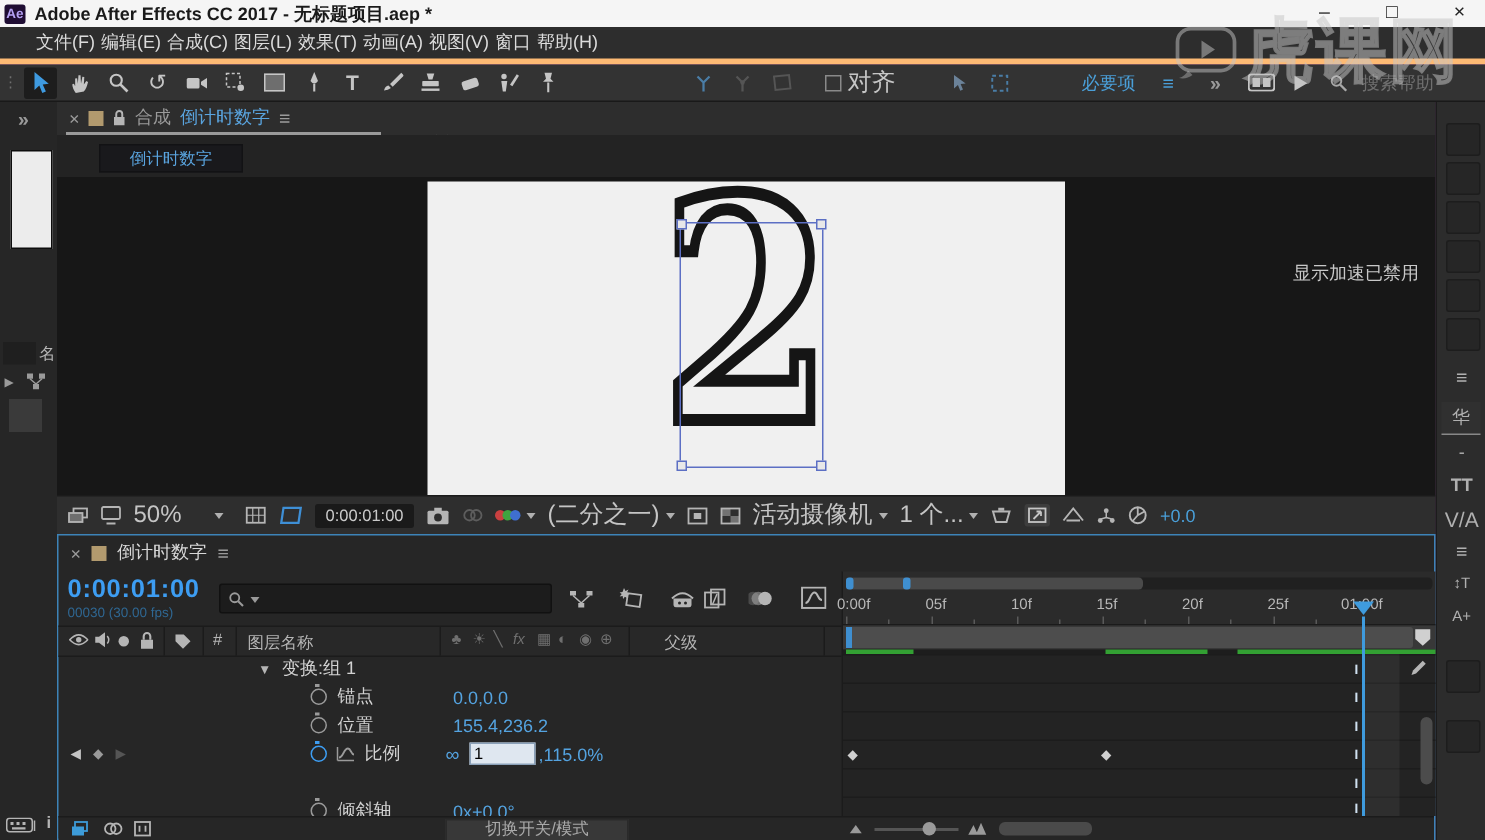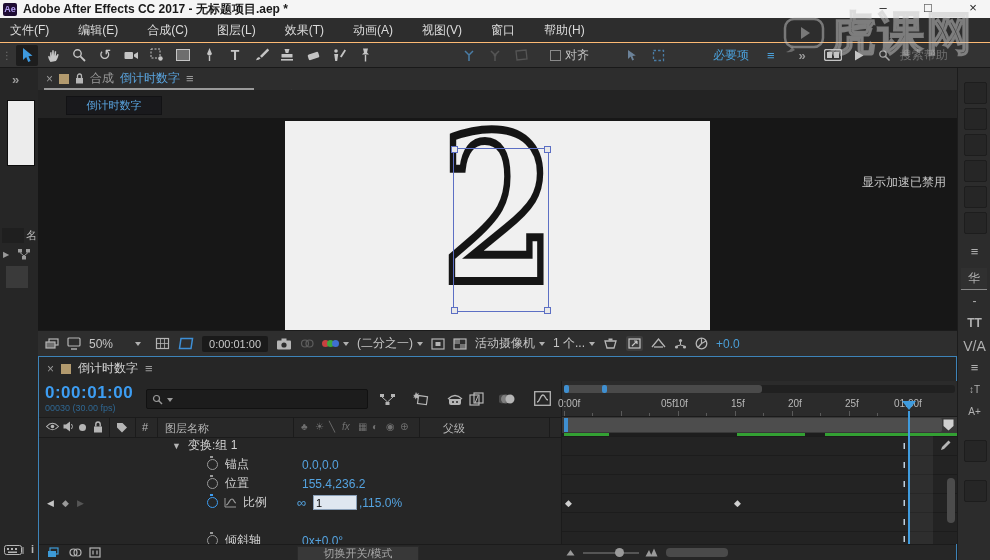--- a/index.html
+++ b/index.html
@@ -9,28 +9,28 @@
   .r{display:flex;align-items:center;}
   .ic{display:inline-block;flex:none;}
   svg{display:block;}
   
   .titlebar{left:0;top:0;width:990px;height:18px;background:#f5f5f5;color:#111;display:flex;align-items:center;}
   .ae-badge{width:14px;height:13px;background:#1f0d33;color:#b4a0f4;font-size:9px;font-weight:bold;
             display:flex;align-items:center;justify-content:center;margin:0 6px 0 3px;border-radius:2px;}
   .title-text{font-size:12px;font-weight:bold;color:#1a1a1a;}
   .winbtn{position:absolute;top:0;height:18px;width:30px;text-align:center;font-size:13px;line-height:16px;color:#222;}
   
-  .menubar{left:0;top:18px;width:990px;height:25px;background:#2d2d2d;display:flex;align-items:center;gap:29px;
-           padding-left:10px;box-sizing:border-box;color:#dcdcdc;border-bottom:1px solid #fdba74;}
+  .menubar{left:0;top:18px;width:990px;height:25px;background:#2d2d2d;display:flex;align-items:center;gap:4px;
+           padding-left:24px;box-sizing:border-box;color:#dcdcdc;border-bottom:4px solid #fdba74;}
   .menubar span{cursor:default;}
   
   .toolbar{left:0;top:43px;width:990px;height:25px;background:#333333;border-bottom:1px solid #191919;}
   .tool{width:22px;height:21px;display:flex;align-items:center;justify-content:center;border-radius:2px;}
   .tool.active{background:#1d1d1d;}
-  .tbtxt{font-size:12px;color:#c5c5c5;}
+  .tbtxt{font-size:16px;color:#c5c5c5;}
   .blue{color:#4a9fd8;}
   .checkbox{width:9px;height:9px;border:1px solid #8a8a8a;display:inline-block;margin-right:4px;}
   .ca{width:0;height:0;border:3.5px solid transparent;border-top:4.5px solid #b0b0b0;display:inline-block;margin-left:4px;position:relative;top:2px;}
   
   .comp-panel{left:38px;top:68px;width:919px;height:288px;background:#232323;}
   .tabrow{left:0;top:0;width:100%;height:22px;background:#2d2d2d;}
   .swatch{width:10px;height:10px;background:#b29a6e;display:inline-block;}
   .tabname{color:#5aa5e0;}
   .dim{color:#9a9a9a;}
   .verydim{color:#6f6f6f;}
@@ -573,21 +573,21 @@
     <div class="ab" style="left:522px;top:24px;width:395px;height:163px;background:#2b2b2b;border-left:1px solid #1b1b1b;">
 
       <div class="ab" style="left:2px;top:4px;width:391px;height:8px;background:#202020;border-radius:3px;">
         <div class="ab" style="left:0;top:0;width:198px;height:8px;background:#4a4a4a;border-radius:3px;"></div>
         <div class="ab" style="left:0;top:0;width:5px;height:8px;background:#3f8fd0;border-radius:2px;"></div>
         <div class="ab" style="left:38px;top:0;width:5px;height:8px;background:#3f8fd0;border-radius:2px;"></div>
       </div>
 
       <div class="ab" style="left:0;top:14px;width:395px;height:21px;border-bottom:1px solid #1b1b1b;">
         <span class="rulertxt" style="left:-4px;top:3px;">0:00f</span>
-        <span class="rulertxt" style="left:55px;top:3px;margin-left:44px;">05f</span>
+        <span class="rulertxt" style="left:55px;top:3px;">05f</span>
         <span class="rulertxt" style="left:112px;top:3px;">10f</span>
         <span class="rulertxt" style="left:169px;top:3px;">15f</span>
         <span class="rulertxt" style="left:226px;top:3px;">20f</span>
         <span class="rulertxt" style="left:283px;top:3px;">25f</span>
         <span class="rulertxt" style="left:332px;top:3px;">01:00f</span>
         <span class="tick" style="left:2px;bottom:0;height:5px;"></span>
           <span class="tick" style="left:59px;bottom:0;height:5px;"></span>
         <span class="tick" style="left:116px;bottom:0;height:5px;"></span>
           <span class="tick" style="left:173px;bottom:0;height:5px;"></span>
         <span class="tick" style="left:230px;bottom:0;height:5px;"></span>

